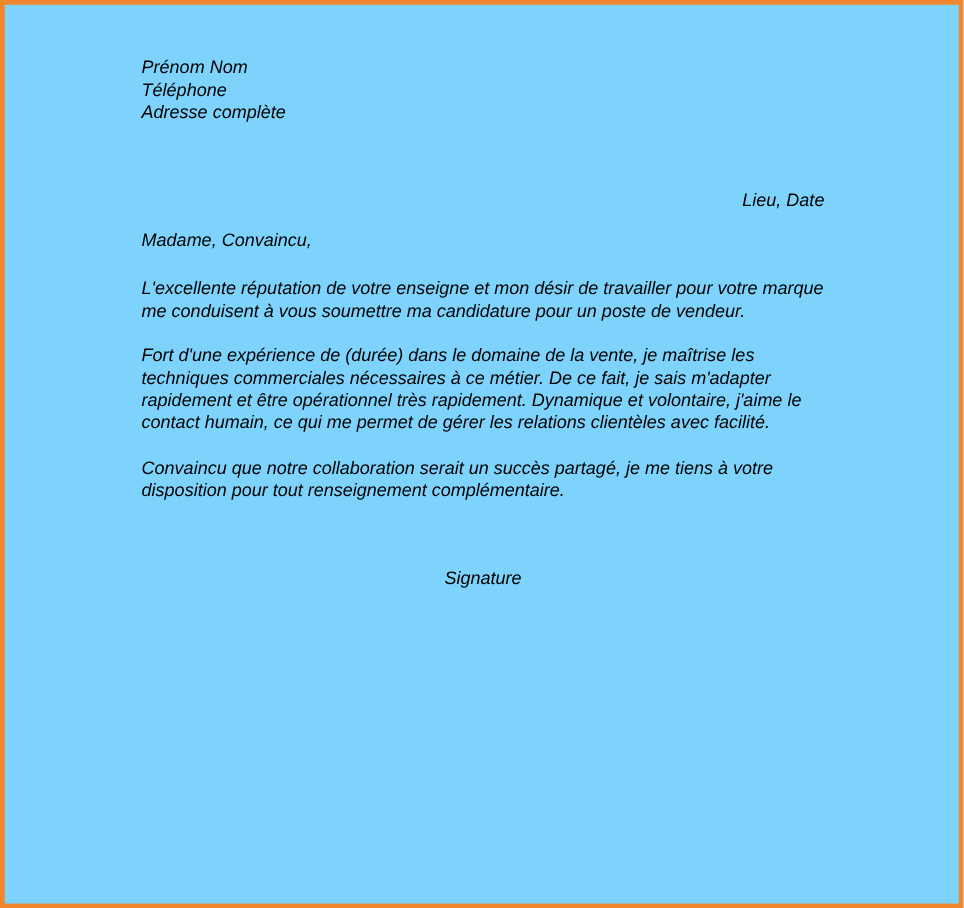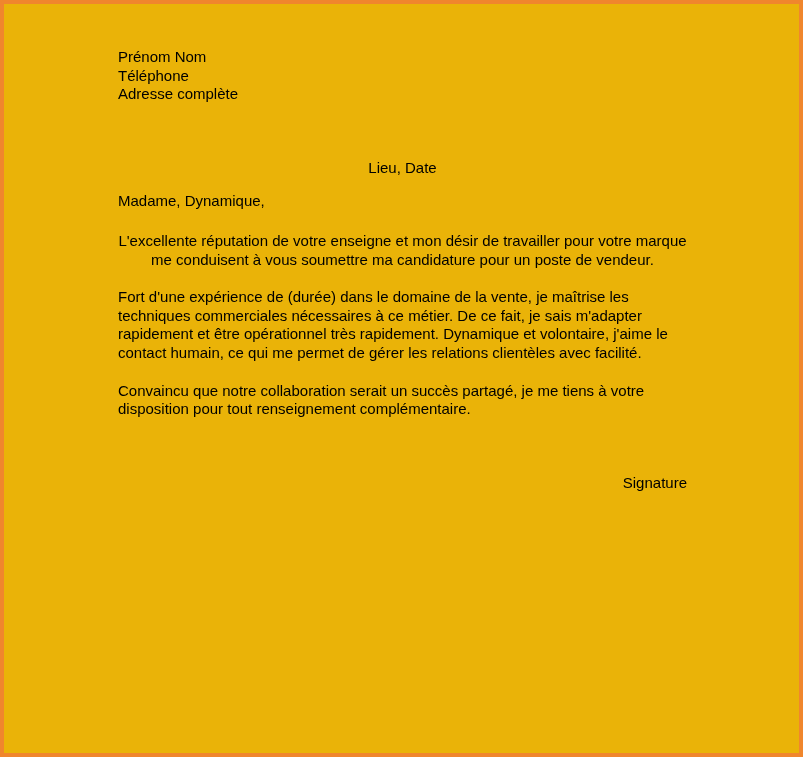--- a/index.html
+++ b/index.html
@@ -31,54 +31,53 @@
       white-space: nowrap;
     }
     .recipient-block {
       text-align: right;
       margin-top: 60px;
     }
     .recipient-address {
       margin-top: 18px;
     }
     .place-date {
-      text-align: center;
+      text-align: right;
       margin-top: 55px;
     }
     .salutation {
       margin-top: 15px;
     }
     .body-paragraph {
       margin: 19px 0 0 0;
     }
     .body-paragraph.first {
       margin-top: 21px;
-      text-align: center;
     }
     .signature {
-      text-align: right;
+      text-align: center;
       margin-top: 55px;
     }
   </style>
 </head>
 <body>
 
-<div class="page" style="border-color: rgb(240, 134, 45); background: #eab308; color: rgb(0, 0, 0);">
+<div class="page" style="border-color: rgb(240, 134, 45); background: #7dd3fc; color: rgb(0, 0, 0); font-style: italic;">
   <div class="content">
 
     <div class="sender-block">
       <div>Prénom Nom</div>
       <div>Téléphone</div>
       <div>Adresse complète</div>
     </div>
 
 
     <div class="place-date">Lieu, Date</div>
 
-    <div class="salutation">Madame, Dynamique,</div>
+    <div class="salutation">Madame, Convaincu,</div>
 
     <p class="body-paragraph first">L'excellente réputation de votre enseigne et mon désir de travailler pour votre marque me conduisent à vous soumettre ma candidature pour un poste de vendeur.</p>
     <p class="body-paragraph">Fort d'une expérience de (durée) dans le domaine de la vente, je maîtrise les techniques commerciales nécessaires à ce métier. De ce fait, je sais m'adapter rapidement et être opérationnel très rapidement. Dynamique et volontaire, j'aime le contact humain, ce qui me permet de gérer les relations clientèles avec facilité.</p>
     <p class="body-paragraph">Convaincu que notre collaboration serait un succès partagé, je me tiens à votre disposition pour tout renseignement complémentaire.</p>
 
     <div class="signature">Signature</div>
 
   </div>
 </div>
 

